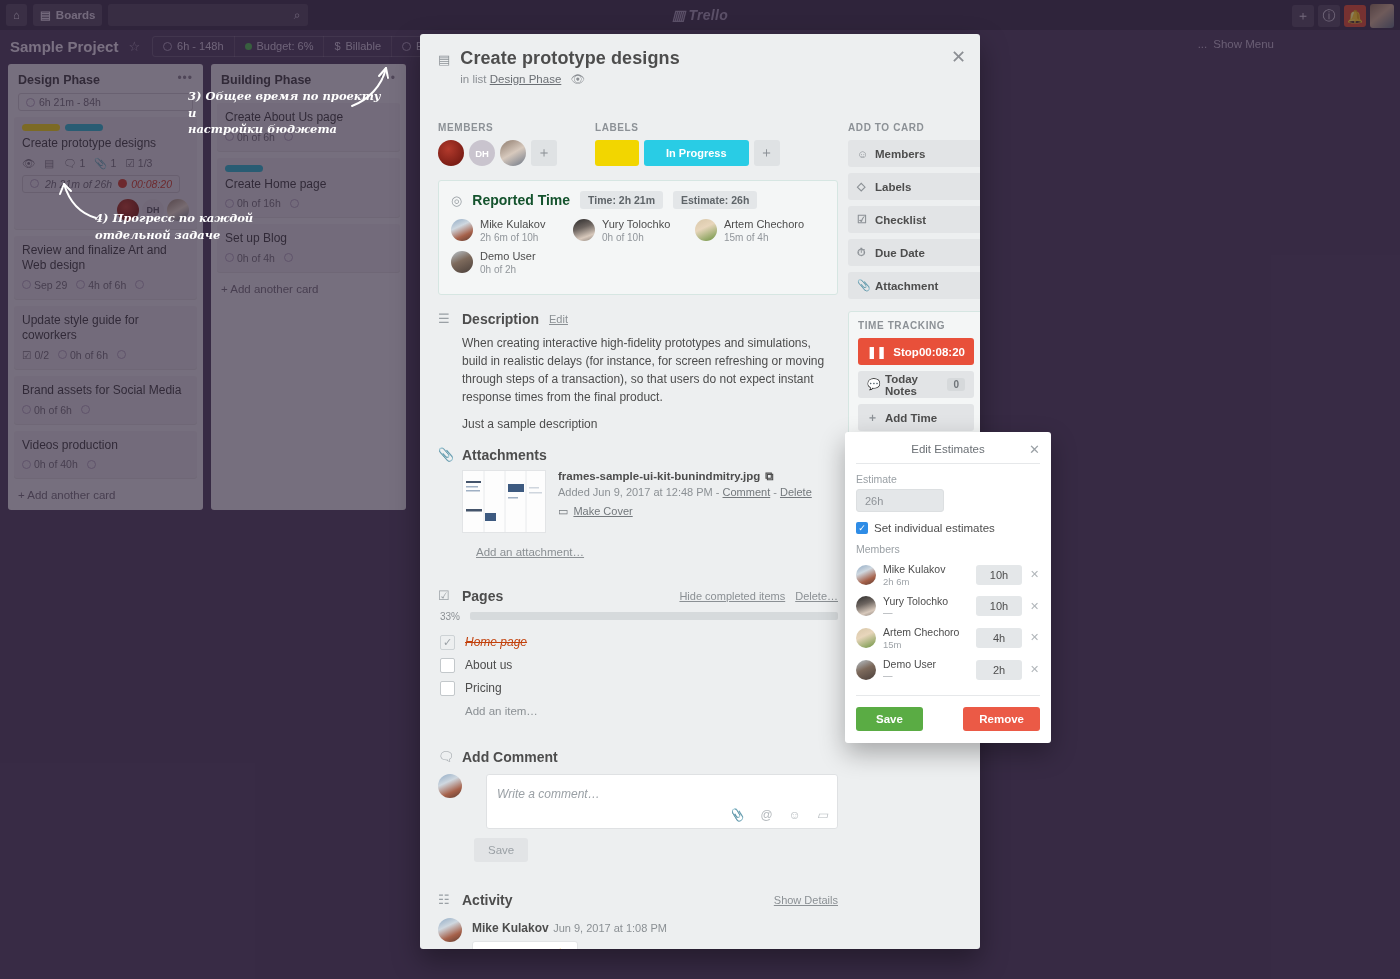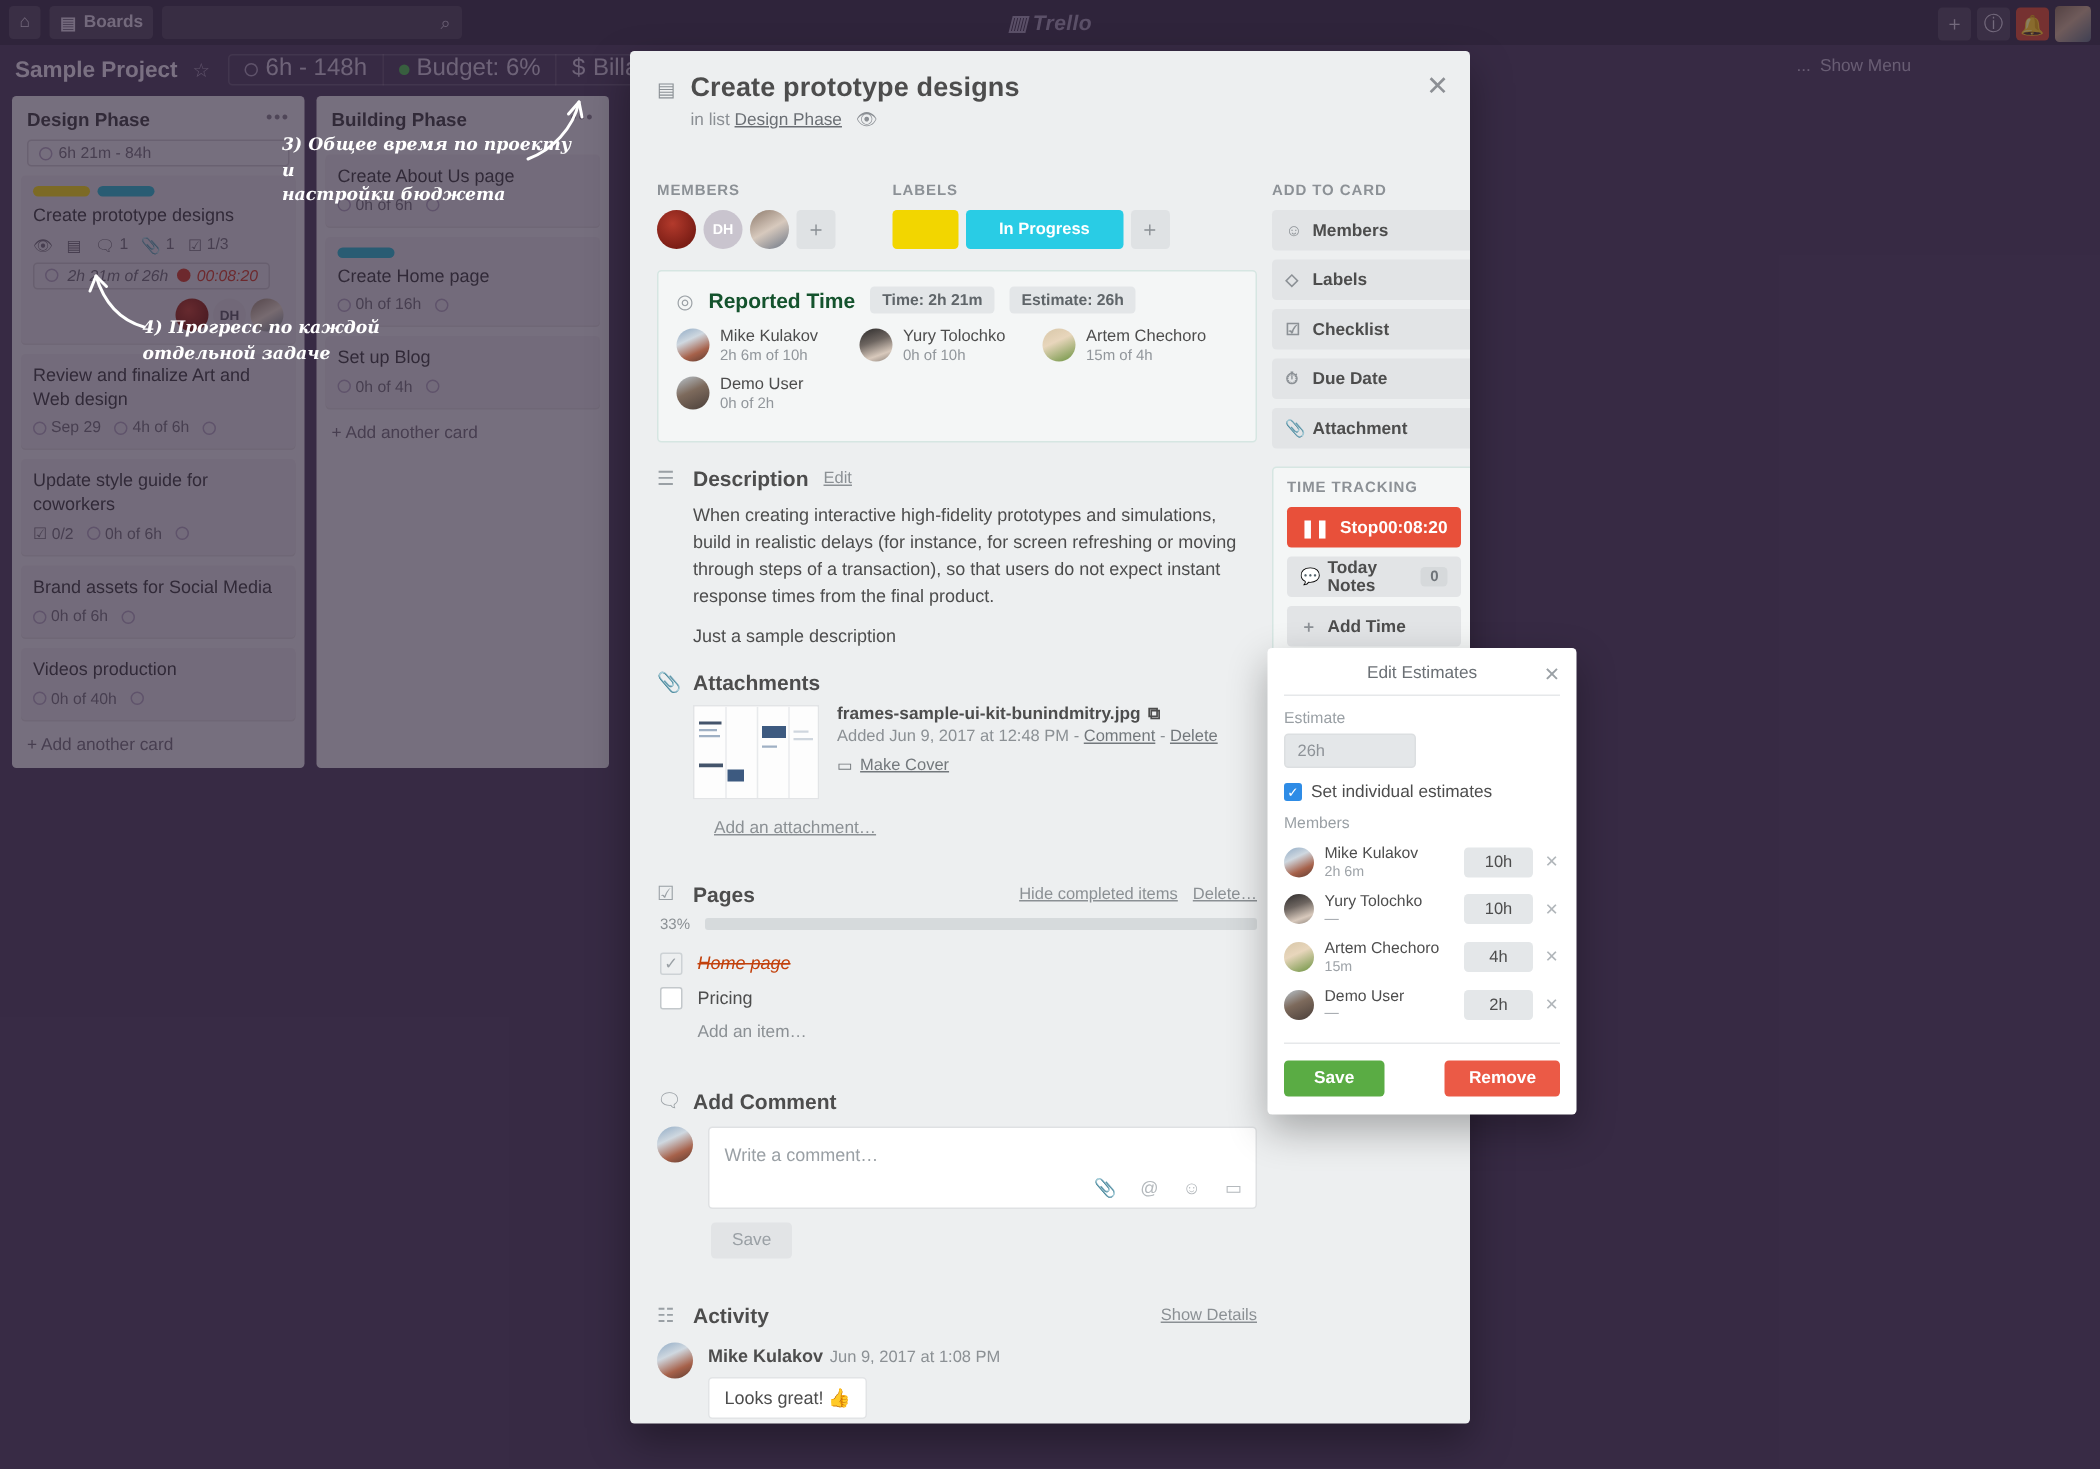--- a/index.html
+++ b/index.html
@@ -54,21 +54,21 @@
     color: #d6cede; font-size: 13px;
   }
   .board-title { font-size: 15px; font-weight: bold; color: #ddd6e4; margin-right: 10px; }
   .star-icon { color: #a294b1; font-size: 13px; margin-right: 12px; }
   .hdr-group {
     display: flex; align-items: center; border: 1px solid rgba(255,255,255,0.13);
     border-radius: 3px; height: 21px;
   }
   .hdr-chip {
     display: flex; align-items: center; gap: 5px; padding: 0 10px; height: 21px;
-    font-size: 16px; color: #c3b8cf; border-right: 1px solid rgba(255,255,255,0.10);
+    font-size: 11px; color: #c3b8cf; border-right: 1px solid rgba(255,255,255,0.10);
   }
   .hdr-chip:last-child { border-right: none; }
   .dot-green { width: 7px; height: 7px; border-radius: 50%; background: #4caf50; display: inline-block; }
   .ring { width: 9px; height: 9px; border-radius: 50%; border: 1.3px solid #a294b1; display: inline-block; }
   .show-menu {
     position: absolute; right: 14px; top: 8px; color: #b7aac4; font-size: 11.5px;
     display: flex; align-items: center; gap: 6px;
   }
 
   
@@ -184,21 +184,21 @@
   .chk-item { display: flex; align-items: center; gap: 10px; padding: 4px 0 4px 2px; }
   .chk-box { width: 15px; height: 15px; border: 1px solid #c3c8cb; background: #fff; border-radius: 2px; flex: none; }
   .chk-box.done { background: transparent; border-color: #cdd2d5; color: #9aa0a5; font-size: 11px;
                   display: flex; align-items: center; justify-content: center; }
   .chk-text { font-size: 12px; color: #4d4d4d; }
   .chk-text.done { color: #9297 9c; font-style: italic; text-decoration: line-through; }
   .chk-text.done { color: #c2410c; }
   .add-item { font-size: 11.5px; color: #8b9094; padding-left: 27px; margin-top: 5px; }
 
   
-  .comment-row { display: flex; gap: 10px; margin-top: 9px; }
+  .comment-row { display: flex; gap: 24px; margin-top: 9px; font-style: italic; }
   .comment-box { flex: 1; background: #fff; border: 1px solid #dfe1e3; border-radius: 3px; height: 55px;
                  position: relative; padding: 9px 10px; }
   .comment-ph { font-size: 12px; color: #9aa0a5; }
   .comment-icons { position: absolute; right: 9px; bottom: 6px; display: flex; gap: 16px; color: #b4b9bd; font-size: 12px; }
   .save-btn-grey { margin-left: 36px; margin-top: 9px; background: #e2e4e6; color: #9aa0a5;
                    font-size: 11.5px; padding: 6px 14px; border-radius: 3px; display: inline-block; }
 
   
   .act-row { display: flex; gap: 10px; margin-top: 10px; }
   .act-name { font-size: 12px; font-weight: bold; color: #4d4d4d; }
@@ -652,20 +652,24 @@
           <span class="prog-bar">
             <span class="prog-fill" id="prog-fill" style="width: 33%;"></span>
           </span>
         </div>
         <div class="chk-item">
           <span class="chk-box done">✓</span>
           <span class="chk-text done">Home page</span>
         </div>
         <div class="chk-item">
           <span class="chk-box"></span>
+          <span class="chk-text">About us</span>
+        </div>
+        <div class="chk-item">
+          <span class="chk-box"></span>
           <span class="chk-text">Pricing</span>
         </div>
         <div class="add-item">Add an item…</div>
       </div>
 
       <div style="margin-top:32px">
         <div class="blk-head">
           <span class="blk-icon">🗨</span>
           <span class="blk-title">Add Comment</span>
         </div>

